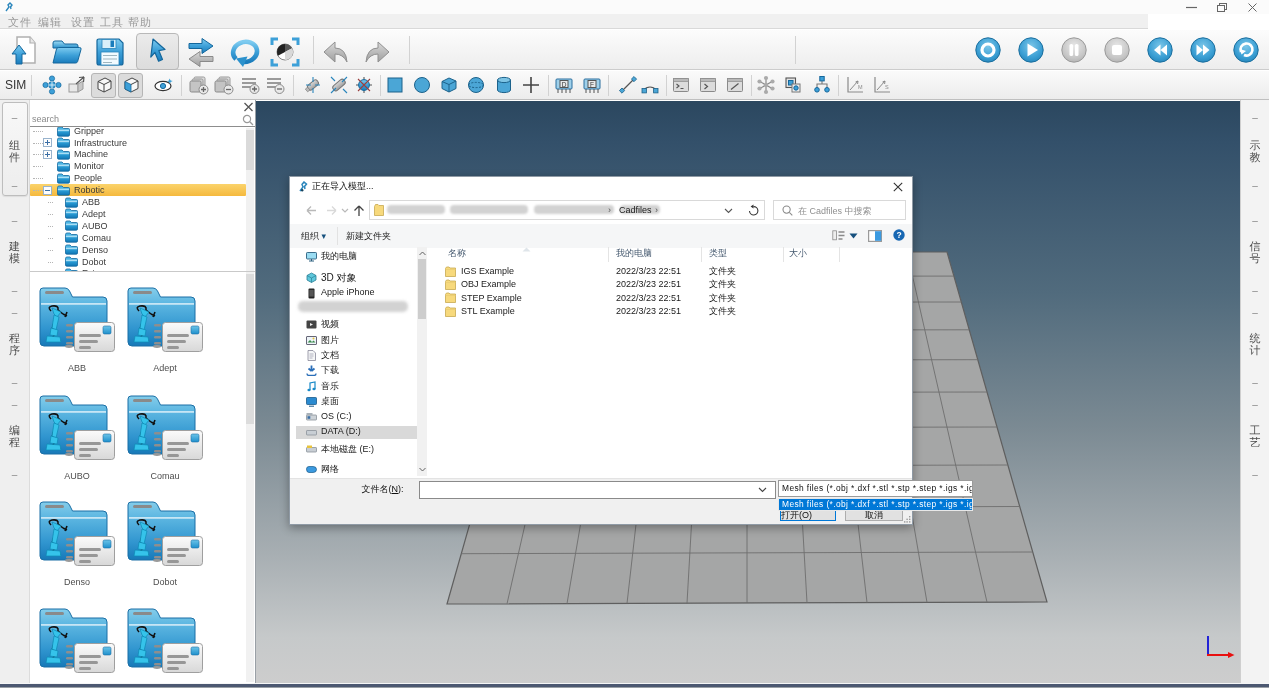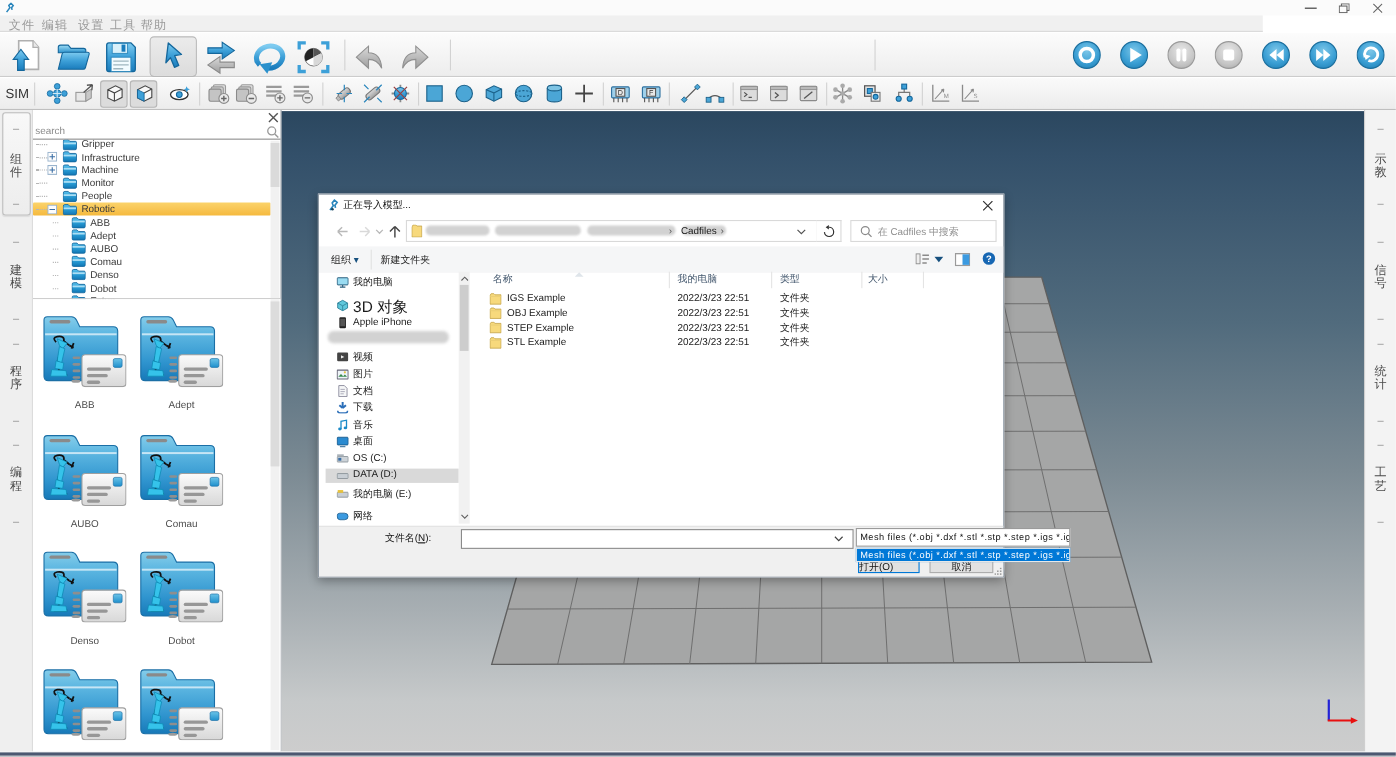--- a/index.html
+++ b/index.html
@@ -857,21 +857,21 @@
       </svg>
       <svg class="abs" style="left:16px;top:73.5px" width="11" height="11" viewBox="0 0 11 11">
         <rect x="0.5" y="1.5" width="10" height="6.5" rx="0.8" fill="#9adcf2" stroke="#2a5f7e" stroke-width="0.9"></rect>
         <path d="M3 10 h5 M5.5 8 v2" stroke="#2a5f7e" stroke-width="1"></path>
       </svg>
       <div class="abs" style="left:31px;top:73.0px;font-size:9px;color:#1a1a1a;white-space:nowrap">我的电脑</div>
       <svg class="abs" style="left:16px;top:94.5px" width="11" height="11" viewBox="0 0 11 11">
         <path d="M1 3.5 L5.5 1 L10 3.5 L10 8 L5.5 10.5 L1 8 Z" fill="#5fc8dc" stroke="#2a7e96" stroke-width="0.8"></path>
         <path d="M1 3.5 L5.5 6 L10 3.5 M5.5 6 V10.5" stroke="#2a7e96" stroke-width="0.7" fill="none"></path>
       </svg>
-      <div class="abs" style="left:31px;top:94.0px;font-size:14px;color:#1a1a1a;white-space:nowrap">3D 对象</div>
+      <div class="abs" style="left:31px;top:94.0px;font-size:10px;color:#1a1a1a;white-space:nowrap">3D 对象</div>
       <svg class="abs" style="left:16px;top:110.5px" width="11" height="11" viewBox="0 0 11 11">
         <rect x="2.5" y="0.5" width="6" height="10" rx="1" fill="#222"></rect>
         <rect x="3.3" y="1.8" width="4.4" height="6.8" fill="#555"></rect>
       </svg>
       <div class="abs" style="left:31px;top:110.0px;font-size:9px;color:#1a1a1a;white-space:nowrap">Apple iPhone</div>
       <svg class="abs" style="left:16px;top:141.5px" width="11" height="11" viewBox="0 0 11 11">
         <rect x="0.5" y="1.5" width="10" height="8" rx="1" fill="#444"></rect>
         <path d="M4 4 L7 5.5 L4 7 Z" fill="#eee"></path>
       </svg>
       <div class="abs" style="left:31px;top:141.0px;font-size:9px;color:#1a1a1a;white-space:nowrap">视频</div>
@@ -910,21 +910,21 @@
       <div class="abs" style="left:31px;top:234.0px;font-size:9px;color:#1a1a1a;white-space:nowrap">OS (C:)</div>
       <div class="abs" style="left:6px;top:248.5px;width:121px;height:13px;background:#d9d9d9"></div>
       <svg class="abs" style="left:16px;top:249.5px" width="11" height="11" viewBox="0 0 11 11">
         <rect x="0.5" y="3.5" width="10" height="4.5" rx="0.6" fill="#c8ced4" stroke="#8a9299" stroke-width="0.8"></rect>
       </svg>
       <div class="abs" style="left:31px;top:249.0px;font-size:9px;color:#1a1a1a;white-space:nowrap">DATA (D:)</div>
       <svg class="abs" style="left:16px;top:266.5px" width="11" height="11" viewBox="0 0 11 11">
         <rect x="0.5" y="3.5" width="10" height="4.5" rx="0.6" fill="#c8ced4" stroke="#8a9299" stroke-width="0.8"></rect>
         <rect x="1" y="1.5" width="5" height="2.5" fill="#e8c33c"></rect>
       </svg>
-      <div class="abs" style="left:31px;top:266.0px;font-size:9px;color:#1a1a1a;white-space:nowrap">我的电脑 (E:)</div>
+      <div class="abs" style="left:31px;top:266.0px;font-size:9px;color:#1a1a1a;white-space:nowrap">本地磁盘 (E:)</div>
       <svg class="abs" style="left:16px;top:286.5px" width="11" height="11" viewBox="0 0 11 11">
         <path d="M0.5 5 Q0.5 2.5 3 2.5 L7 2.5 Q10.5 2.5 10.5 5.5 Q10.5 8.5 7 8.5 L3 8.5 Q0.5 8.5 0.5 5 Z" fill="#3b9ae0" stroke="#1a5a8a" stroke-width="0.7"></path>
       </svg>
       <div class="abs" style="left:31px;top:286.0px;font-size:9px;color:#1a1a1a;white-space:nowrap">网络</div>
       <div class="abs" style="left:8px;top:124px;width:110px;height:11px;background:#d2d2d2;border-radius:5px;filter:blur(1.5px)"></div>
       <div class="abs" style="left:127px;top:70px;width:10px;height:229px;background:#f1f1f1"></div>
       <svg class="abs" style="left:129px;top:74px" width="7" height="5" viewBox="0 0 7 5">
         <path d="M0.5 4 L3.5 1 L6.5 4" stroke="#616161" stroke-width="1" fill="none"></path>
       </svg>
       <svg class="abs" style="left:129px;top:290px" width="7" height="5" viewBox="0 0 7 5">
@@ -964,21 +964,21 @@
       <div class="fitem" style="left:326px;top:114.8px;color:#1a1a1a">2022/3/23 22:51</div>
       <div class="fitem" style="left:419px;top:114.8px;color:#1a1a1a">文件夹</div>
       <svg class="abs" style="left:155px;top:128.7px" width="11" height="12" viewBox="0 0 11 12">
         <path d="M0.5 2.5 L0.5 10.5 L10.5 10.5 L10.5 2 L5 2 L4 1 L1.5 1 Z" fill="#f7d97c" stroke="#c8a951" stroke-width="0.8"></path>
         <path d="M0.5 3.5 L10.5 3.5" stroke="#e8cd74" stroke-width="0.8"></path>
       </svg>
       <div class="fitem" style="left:171px;top:128.2px">STL Example</div>
       <div class="fitem" style="left:326px;top:128.2px;color:#1a1a1a">2022/3/23 22:51</div>
       <div class="fitem" style="left:419px;top:128.2px;color:#1a1a1a">文件夹</div>
       <div class="abs" id="dfoot"></div>
-      <div class="abs" style="left:60px;top:306px;width:65px;text-align:left;font-size:9px;color:#111">文件名(<u>N</u>):</div>
+      <div class="abs" style="left:60px;top:306px;width:65px;text-align:center;font-size:9px;color:#111">文件名(<u>N</u>):</div>
       <div class="abs" style="left:129px;top:304px;width:357px;height:18px;background:#fff;border:1px solid #8a8a8a"></div>
       <svg class="abs" style="left:468px;top:310px" width="9" height="6" viewBox="0 0 9 6">
         <path d="M1 1 L4.5 4.5 L8 1" stroke="#444" stroke-width="1.1" fill="none"></path>
       </svg>
       <div class="abs" style="left:490px;top:331px;width:56px;height:13px;background:#e1e1e1;border:1px solid #0078d7;font-size:9px;text-align:left;line-height:12px;color:#111">打开(O)</div>
       <div class="abs" style="left:555px;top:331px;width:58px;height:13px;background:#e1e1e1;border:1px solid #adadad;font-size:9px;text-align:center;line-height:12px;color:#111">取消</div>
       <svg class="abs" style="left:614px;top:339px" width="7" height="7" viewBox="0 0 7 7">
         <g fill="#9a9a9a">
           <rect x="5" y="0" width="1.4" height="1.4"></rect>
           <rect x="5" y="2.6" width="1.4" height="1.4"></rect>

